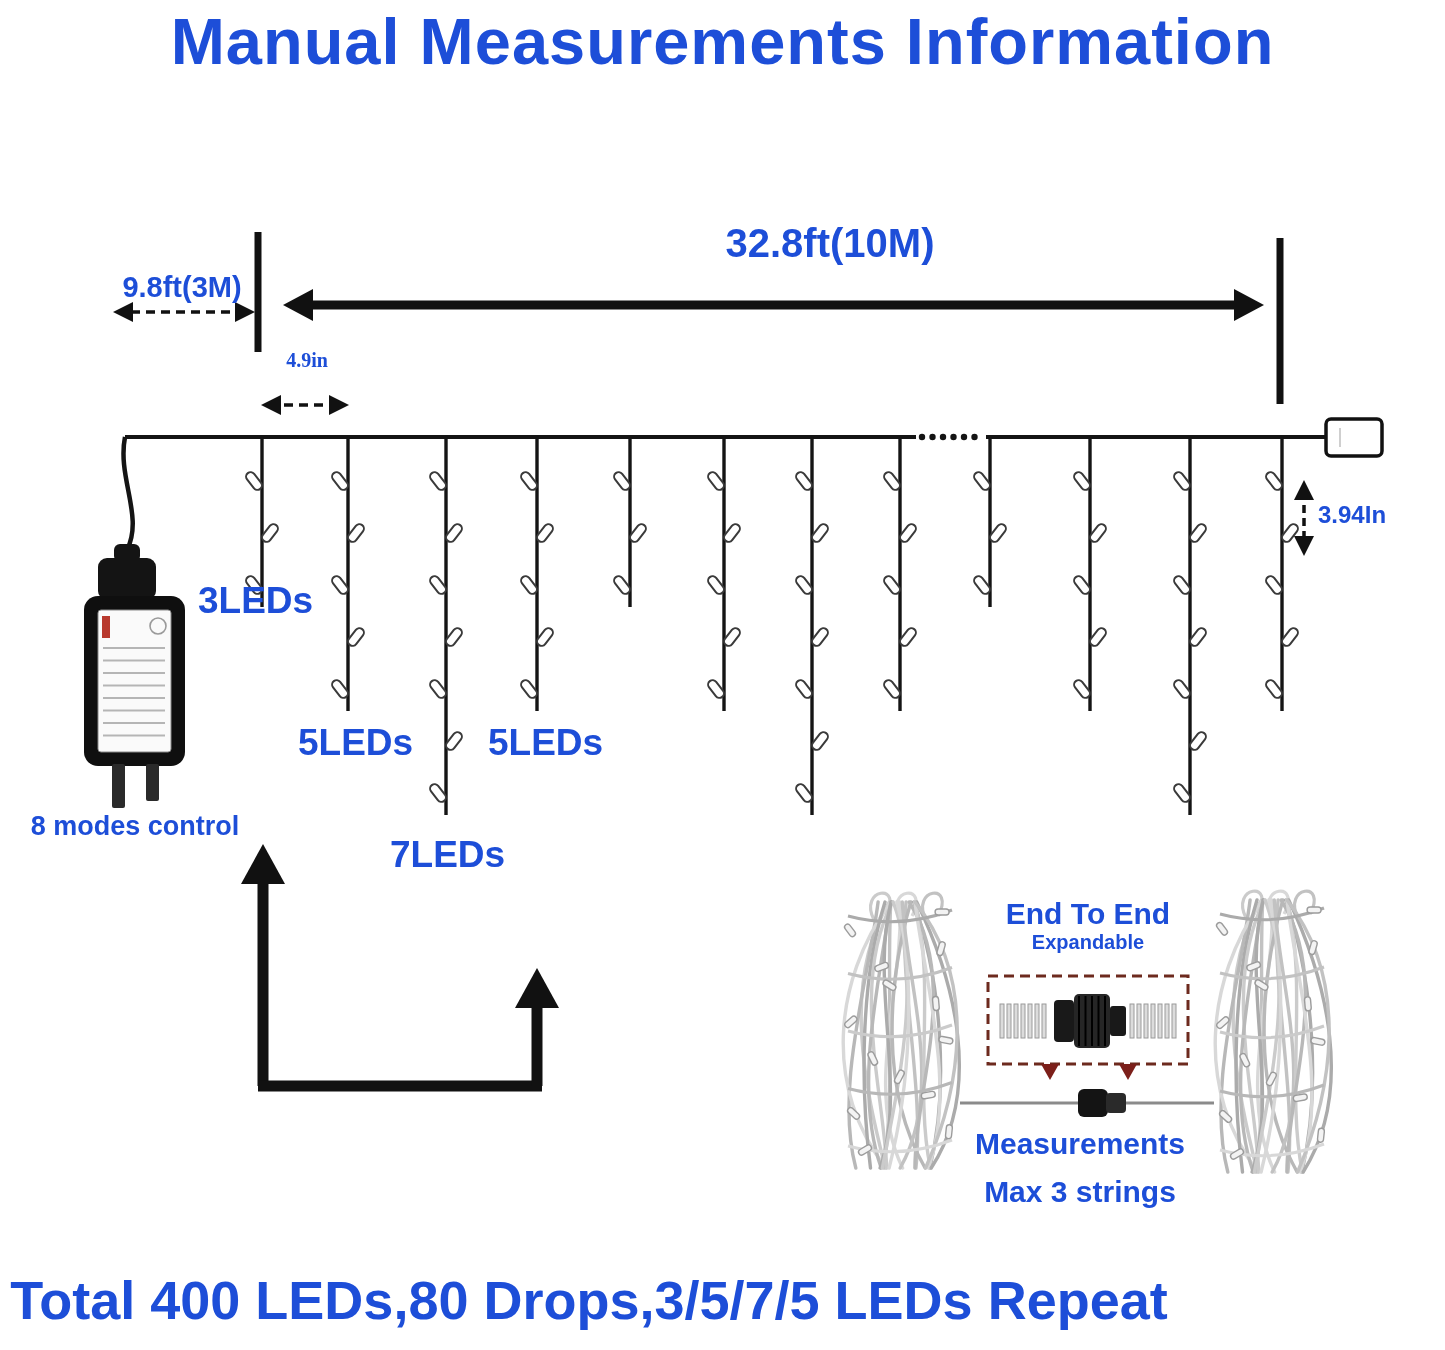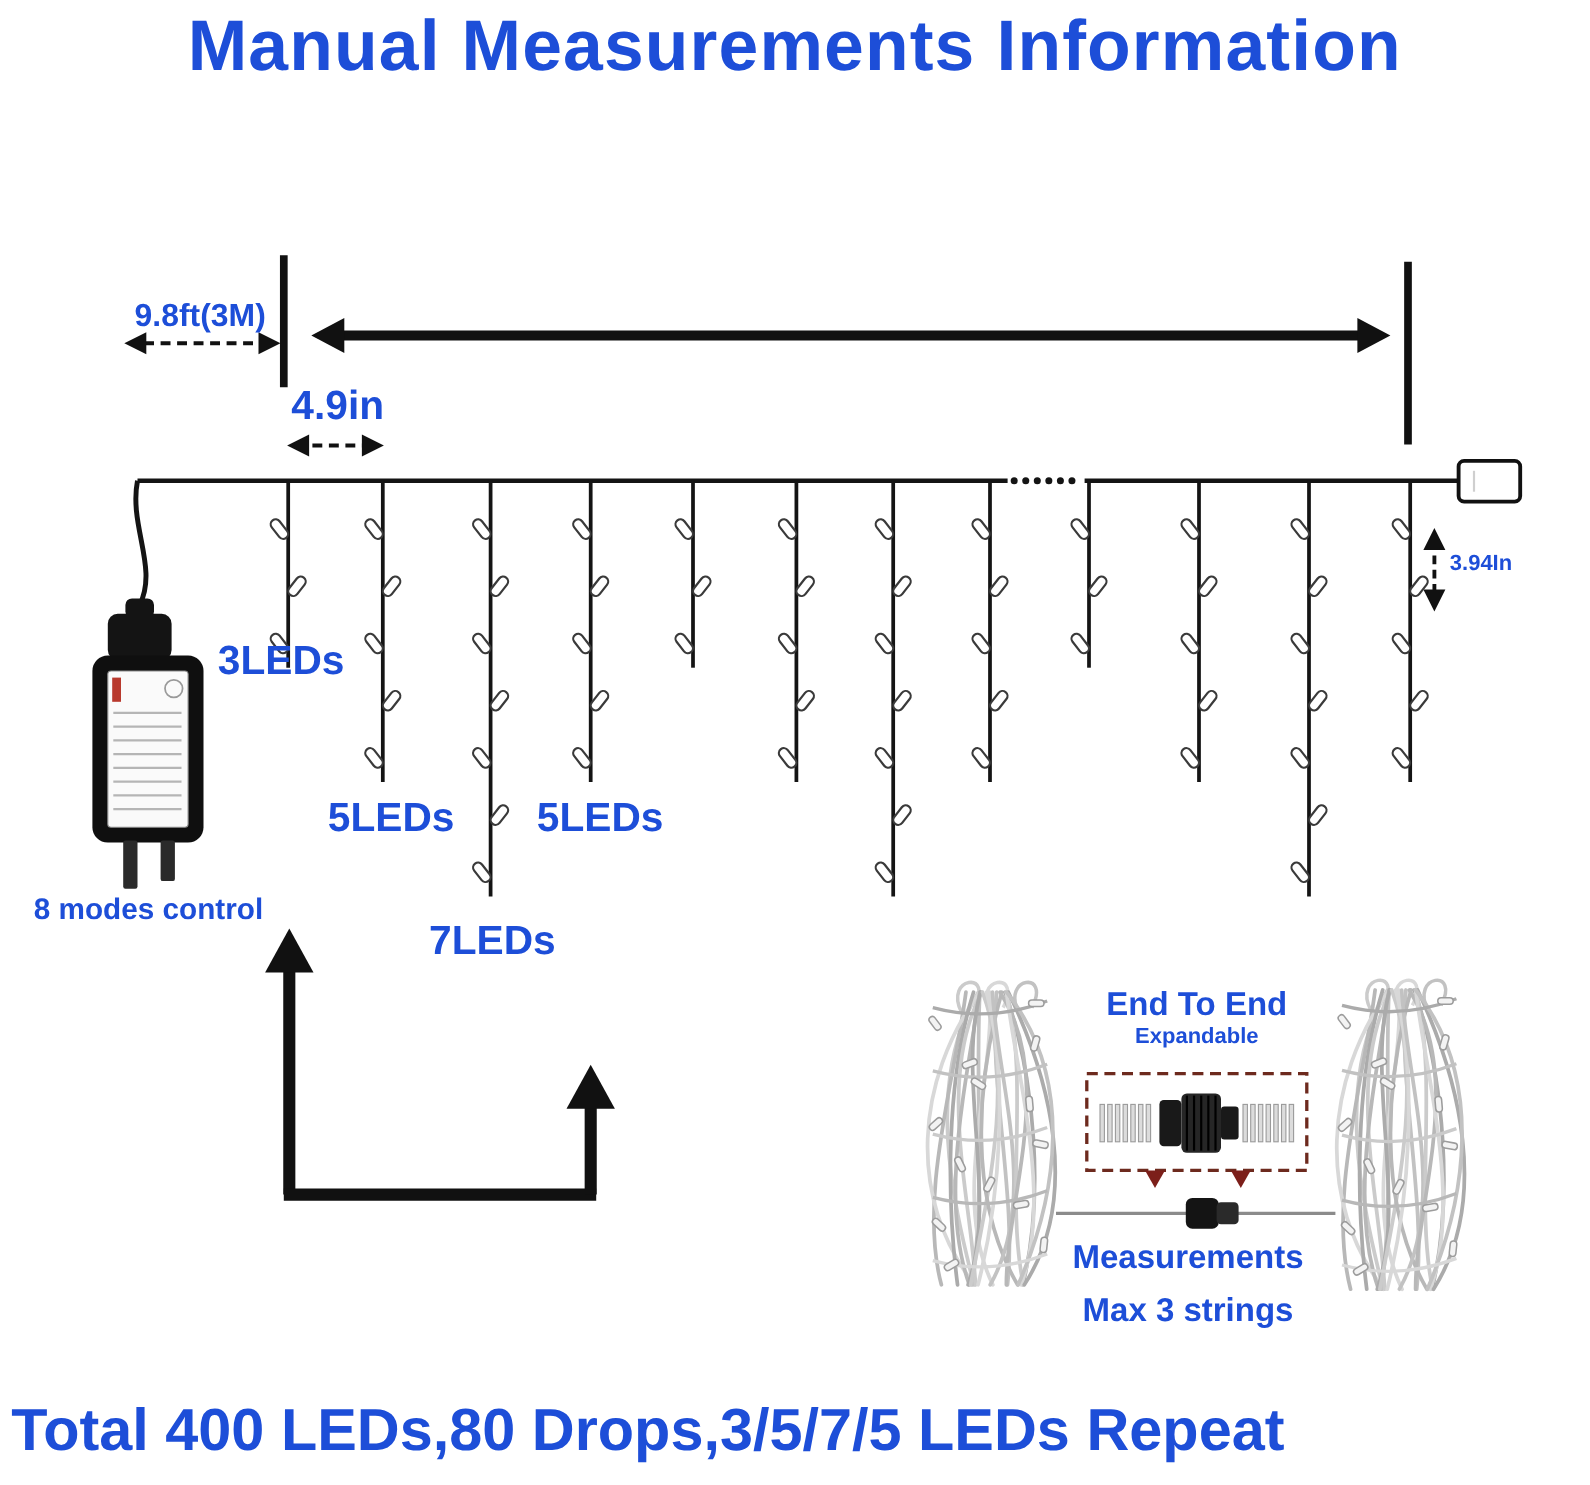--- a/index.html
+++ b/index.html
@@ -319,26 +319,27 @@
           <rect x="1297.268763906851" y="1090.6923076923076" width="6" height="14" rx="3" fill="#f3f3f3" stroke="#9c9c9c" stroke-width="1.4" transform="rotate(80 1300.268763906851 1097.6923076923076)"></rect>
           <rect x="1222.5946548126262" y="1109.4615384615386" width="6" height="14" rx="3" fill="#f3f3f3" stroke="#9c9c9c" stroke-width="1.4" transform="rotate(-47 1225.5946548126262 1116.4615384615386)"></rect>
           <rect x="1317.9335549966672" y="1128.2307692307693" width="6" height="14" rx="3" fill="#f3f3f3" stroke="#9c9c9c" stroke-width="1.4" transform="rotate(6 1320.9335549966672 1135.2307692307693)"></rect>
           <rect x="1233.9969664180364" y="1147" width="6" height="14" rx="3" fill="#f3f3f3" stroke="#9c9c9c" stroke-width="1.4" transform="rotate(59 1236.9969664180364 1154)"></rect>
         </g>
       </g>
   </svg>
 
   <div class="lbl ctr" style="left:0;top:8px;width:1445px;font-size:65px;letter-spacing:1px;">Manual Measurements Information</div>
 
+  <div class="lbl ctr" style="left:650px;top:222px;width:360px;font-size:40px;">32.8ft(10M)</div>
 
   <div class="lbl ctr" style="left:106px;top:258px;width:152px;font-size:29px;margin-top:14px;">9.8ft(3M)</div>
 
-  <div class="lbl ctr" style="left:252px;top:350px;width:110px;font-size:37px;">4.9in</div>
-
-  <div class="lbl" style="left:1318px;top:502px;font-size:20px;">3.94In</div>
+  <div class="lbl ctr" style="left:252px;top:350px;width:110px;font-size:20px;font-family:Liberation Serif, serif;">4.9in</div>
+
+  <div class="lbl" style="left:1318px;top:502px;font-size:24px;">3.94In</div>
 
   <div class="lbl" style="left:198px;top:582px;font-size:37px;">3LEDs</div>
 
   <div class="lbl" style="left:298px;top:724px;font-size:37px;">5LEDs</div>
 
   <div class="lbl" style="left:488px;top:724px;font-size:37px;">5LEDs</div>
 
   <div class="lbl" style="left:390px;top:836px;font-size:37px;">7LEDs</div>
 
   <div class="lbl ctr" style="left:24px;top:812px;width:222px;font-size:27px;">8 modes control</div>

